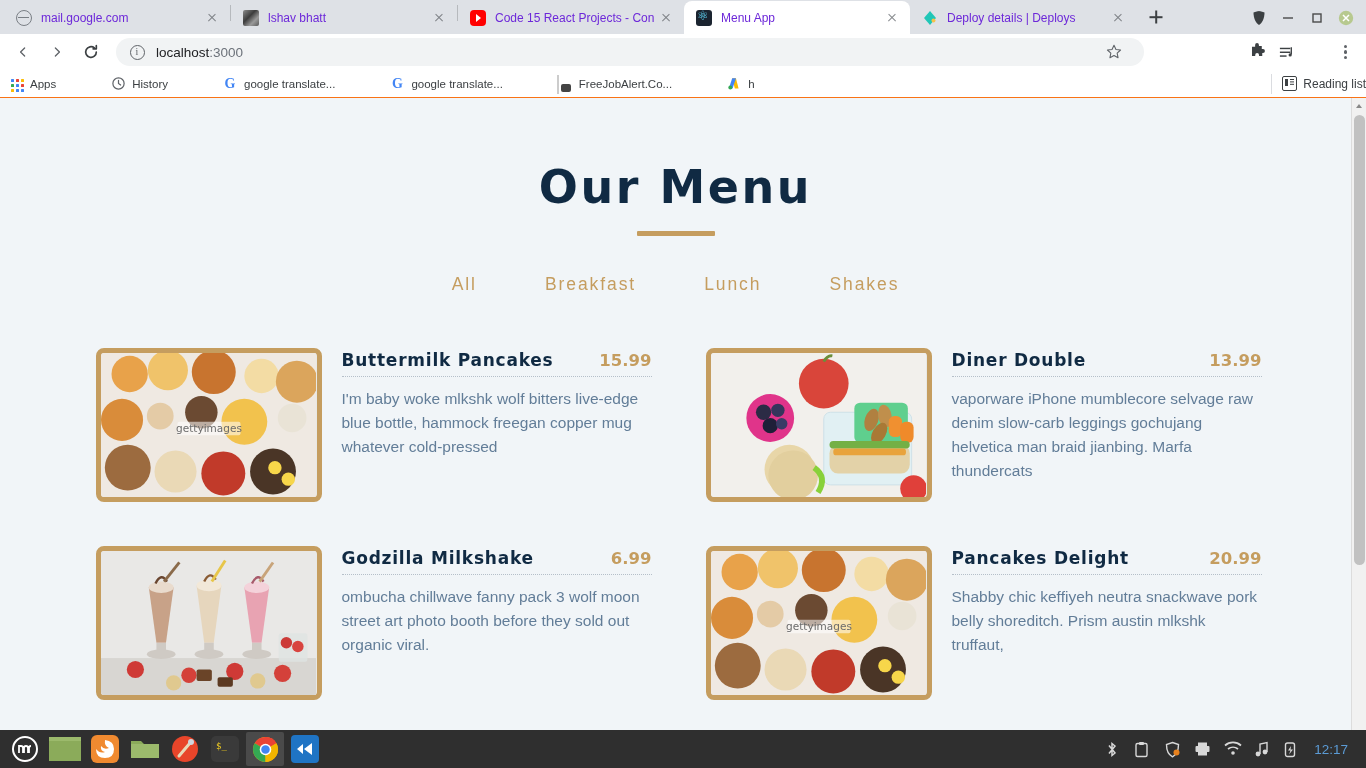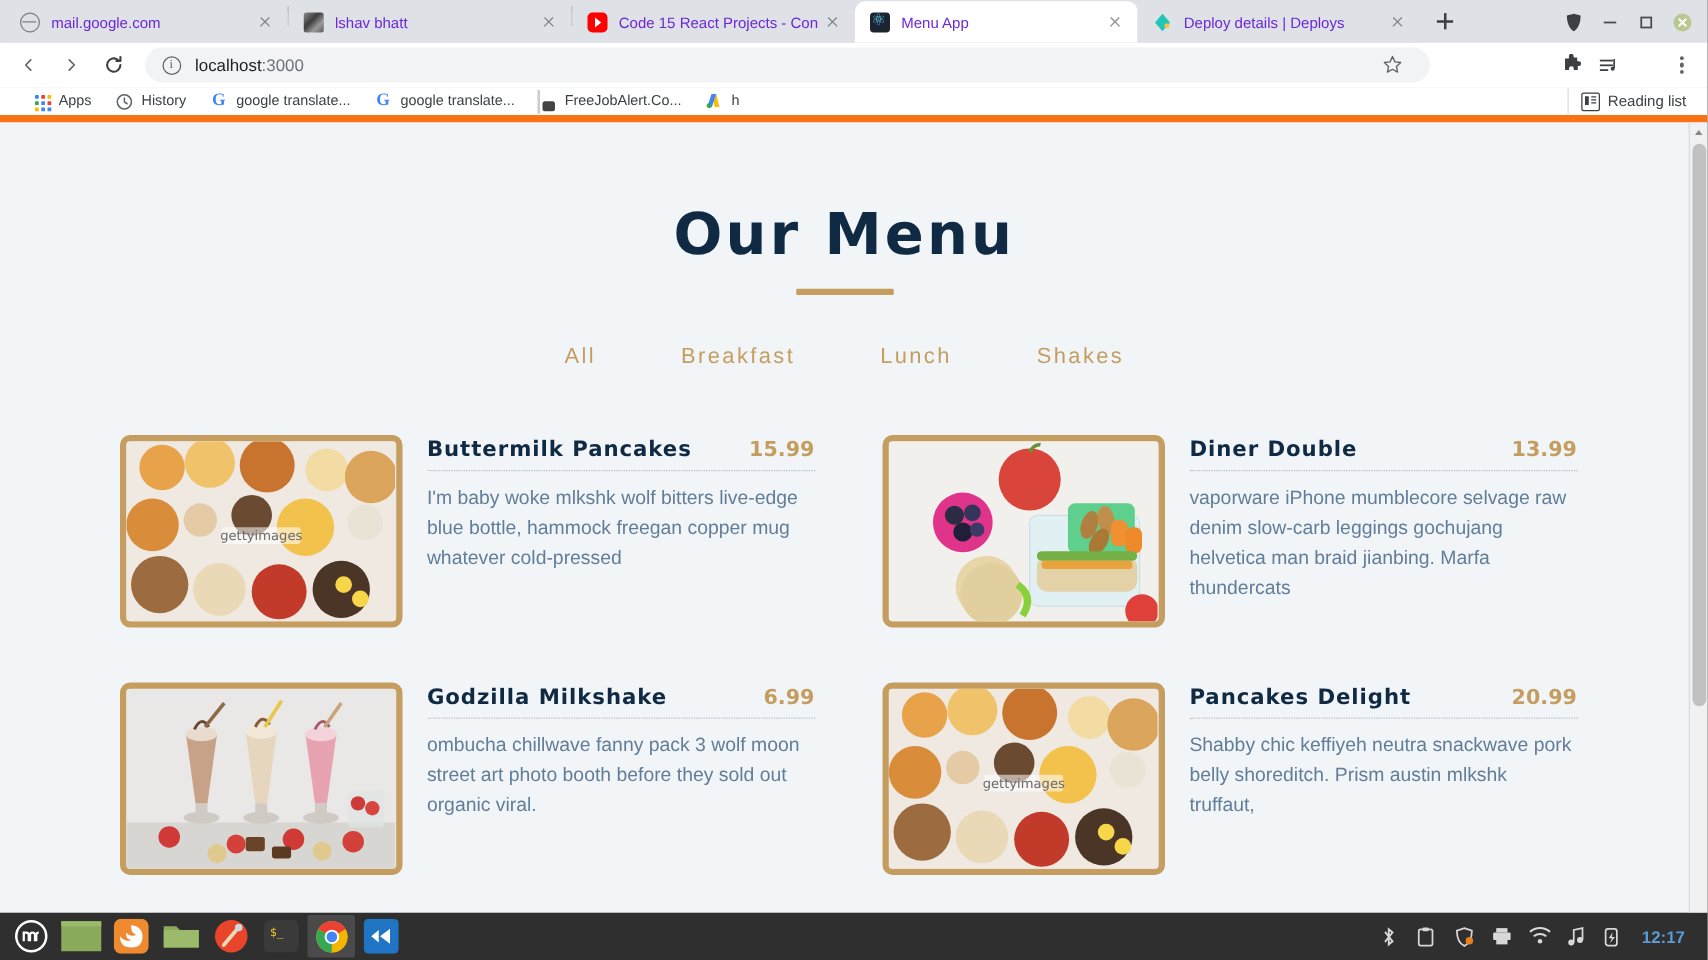--- a/index.html
+++ b/index.html
@@ -76,21 +76,21 @@
   .ext-g { width:19px;height:19px;border-radius:50%;margin:3px auto;background:#15c26b;position:relative;}
   .ext-g::after{content:"G";position:absolute;left:5px;top:1px;font-size:13px;color:#fff;font-family:"Liberation Serif",serif;}
   .ext-puzzle{position:relative;width:26px;height:26px;}
   .ext-list{position:relative;width:26px;height:26px;}
   .avatar { width:22px;height:22px;border-radius:50%;margin:2px auto;
     background: linear-gradient(160deg,#b9cfe0 0%,#7a98ad 45%,#4c6b53 70%,#2f4a33 100%); }
   .dots { width: 26px; height: 26px; position: relative; margin-left:2px; flex:0 0 26px;}
   .dots span { position:absolute; left:11.5px; width:3.2px;height:3.2px;border-radius:50%;background:#5f6368; }
   .dots span:nth-child(1){top:6px;} .dots span:nth-child(2){top:11.4px;} .dots span:nth-child(3){top:16.8px;}
 
-  .bookmarks { height: 28px; background: #ffffff; display: flex; align-items: center; padding: 0 17px; border-bottom: 6px solid #f97316; }
+  .bookmarks { height: 28px; background: #ffffff; display: flex; align-items: center; padding: 0 0; border-bottom: 1px solid #f97316; gap: 36px; }
   .bm { display: flex; align-items: center; height: 22px; padding: 0 8px; border-radius: 4px; margin-right: 2px; max-width: 170px; }
   .bm .bm-ic { width: 16px; height: 16px; flex: 0 0 16px; margin-right: 6px; position: relative; }
   .bm .bm-lb { font-size: 11.5px; color: #3c4043; white-space: nowrap; overflow: hidden; text-overflow: ellipsis; }
   .apps-grid { display:grid; grid-template-columns:repeat(3,3px); grid-template-rows:repeat(3,3px); gap:2px; margin:3px; }
   .apps-grid i { background:#4285f4; border-radius:.5px; display:block; width:3px;height:3px;}
   .apps-grid i:nth-child(2){background:#ea4335;} .apps-grid i:nth-child(3){background:#fbbc05;}
   .apps-grid i:nth-child(4){background:#34a853;} .apps-grid i:nth-child(6){background:#ea4335;}
   .apps-grid i:nth-child(7){background:#fbbc05;} .apps-grid i:nth-child(8){background:#4285f4;}
   .g-ic { font-family:"Liberation Serif",serif; font-size:14px; color:#4285f4; line-height:16px; text-align:center; font-weight:bold;}
   .fja { background:#fff; border:1px solid #ccc; width:16px;height:16px; position:relative; overflow:hidden;}
@@ -141,21 +141,21 @@
   .vscroll .arrow-up::after { content:""; position:absolute; left:4px; top:6px; border-left:3.5px solid transparent;
     border-right:3.5px solid transparent; border-bottom:4.5px solid #888; }
   .vscroll .thumb2 { position: absolute; top: 17px; left: 2px; width: 11px; height: 450px; background: #c1c1c1; border-radius: 6px; }
 
   
   .taskbar { height: 38px; background: #2f2f2f; display: flex; align-items: center; padding: 0 6px; }
   .tb-item { width: 38px; height: 34px; margin-right: 2px; position: relative; display:flex; align-items:center; justify-content:center; }
   .tb-item.active { background: #4a4a4a; border-radius: 2px; }
   .tray { margin-left: auto; display: flex; align-items: center; gap: 13px; padding-right: 12px; }
   .tray-ic { width: 17px; height: 17px; position: relative; }
-  .clock { font-size: 13.5px; color: #5b9bd5; font-weight: bold; }
+  .clock { font-size: 13.5px; color: #5b9bd5; font-weight: normal; }
 
   svg { display: block; }
 </style>
 </head>
 <body>
 
 <div class="browser">
 
   <div class="tabstrip">
 

